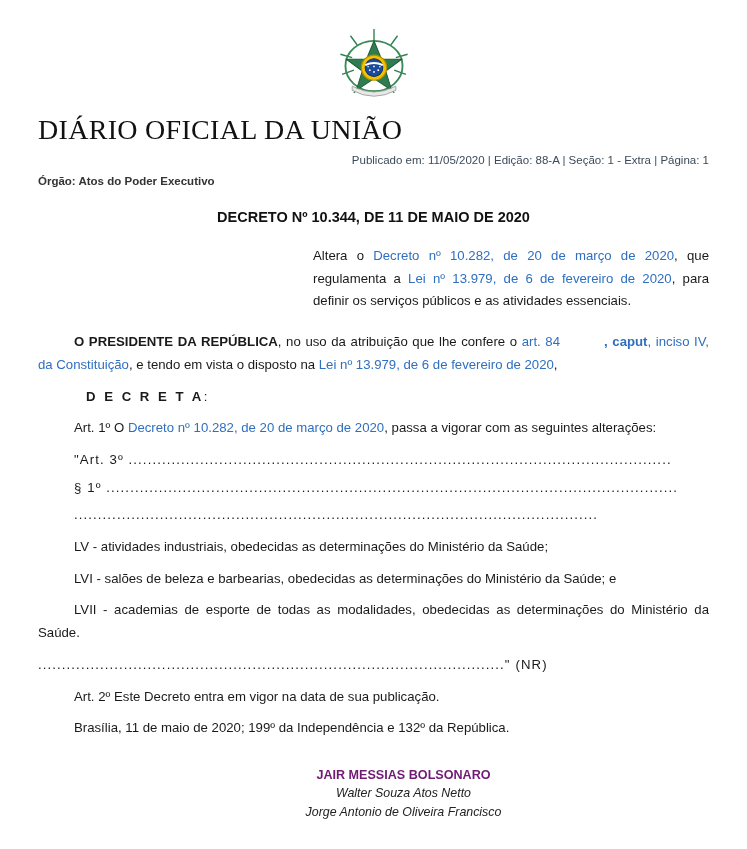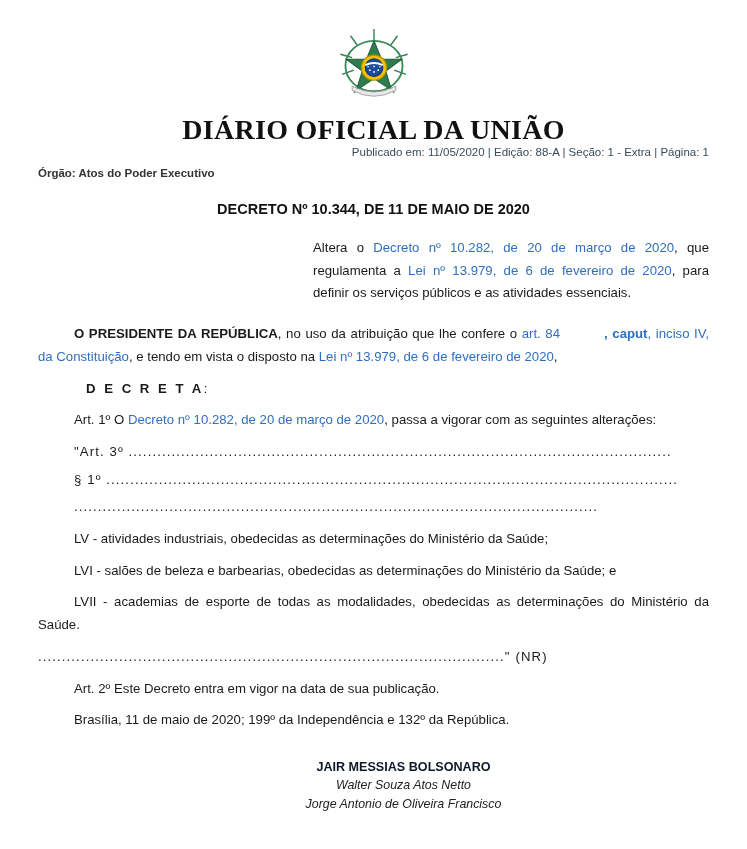--- a/index.html
+++ b/index.html
@@ -23,27 +23,26 @@
   }
 
   
   .brasao {
     margin: 24px auto 6px;
     width: 84px;
     height: 84px;
     display: block;
   }
   .doc-title {
-    text-align: center;
     font-family: "Liberation Serif", serif;
-    font-weight: bold;
+    font-weight: normal;
     font-size: 28px;
     letter-spacing: 0.3px;
     color: #111;
-    margin: 2px 0 0;
+    margin: 2px 0 8px;
   }
   .doc-meta {
     text-align: right;
     font-size: 11.5px;
     color: #3b4a5a;
     margin-bottom: 9px;
   }
   .doc-organ {
     text-align: left;
     font-size: 11.5px;
@@ -106,21 +105,21 @@
 
   
   .signatures {
     margin: 28px 0 0 0;
     text-align: center;
     padding-left: 60px;
   }
   .sig-name {
     font-weight: bold;
     font-size: 12.6px;
-    color: #0f172a;
+    color: #701a75;
     margin-bottom: 2px;
   }
   .sig-sub {
     font-style: italic;
     font-size: 12.4px;
     color: #222;
     line-height: 1.5;
   }
 
   

